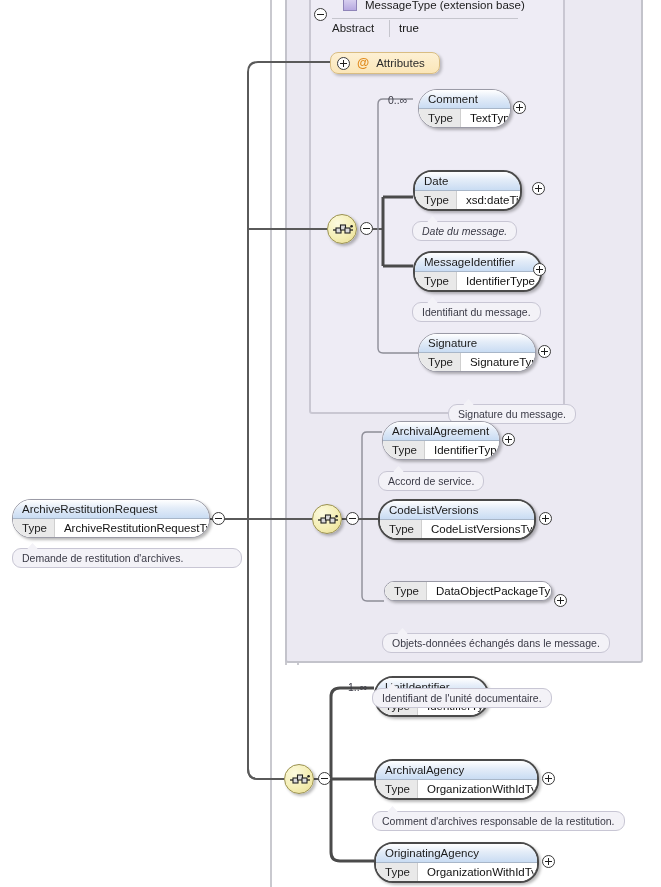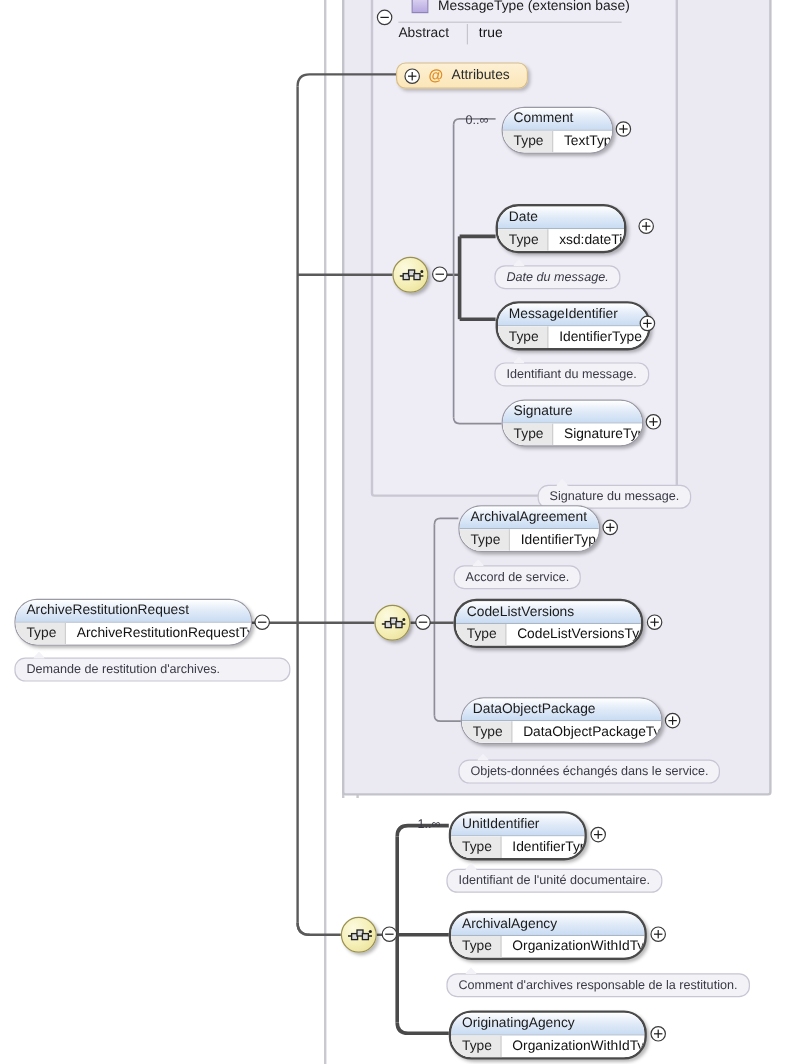--- a/index.html
+++ b/index.html
@@ -396,42 +396,41 @@
   <div class="node required" style="left:378px;top:499px;width:158px;">
     <div class="nm">CodeListVersions</div>
     <div class="tr">
       <div class="k">Type</div>
       <div class="v">CodeListVersionsType</div>
     </div>
   </div>
   <div class="exp-abs" style="left:539px;top:512px;"></div>
 
   <div class="node" style="left:384px;top:581px;width:168px;">
-    <div class="nm">DataObjectPackage</div>
     <div class="tr">
       <div class="k">Type</div>
       <div class="v">DataObjectPackageType</div>
     </div>
   </div>
   <div class="exp-abs" style="left:554px;top:594px;"></div>
   <div class="anno" style="left:382px;top:633px;">
     <span class="tip"></span>
-    <span>Objets-données échangés dans le service.</span>
+    <span>Objets-données échangés dans le message.</span>
   </div>
 
   <div class="occ" style="left:348px;top:681px;">1..∞</div>
   <div class="node required" style="left:374px;top:676px;width:115px;">
     <div class="nm">UnitIdentifier</div>
     <div class="tr">
       <div class="k">Type</div>
       <div class="v">IdentifierType</div>
     </div>
   </div>
   <div class="exp-abs" style="left:492px;top:689px;"></div>
-  <div class="anno" style="left:372px;top:724px;">
+  <div class="anno" style="left:372px;top:688px;">
     <span class="tip"></span>
     <span>Identifiant de l'unité documentaire.</span>
   </div>
 
   <div class="node required" style="left:374px;top:759px;width:165px;">
     <div class="nm">ArchivalAgency</div>
     <div class="tr">
       <div class="k">Type</div>
       <div class="v">OrganizationWithIdType</div>
     </div>

